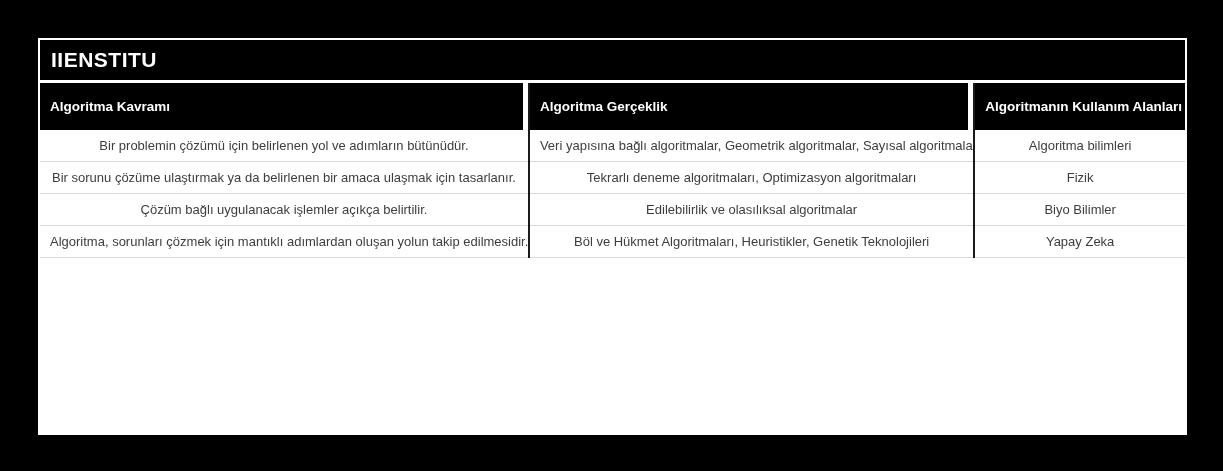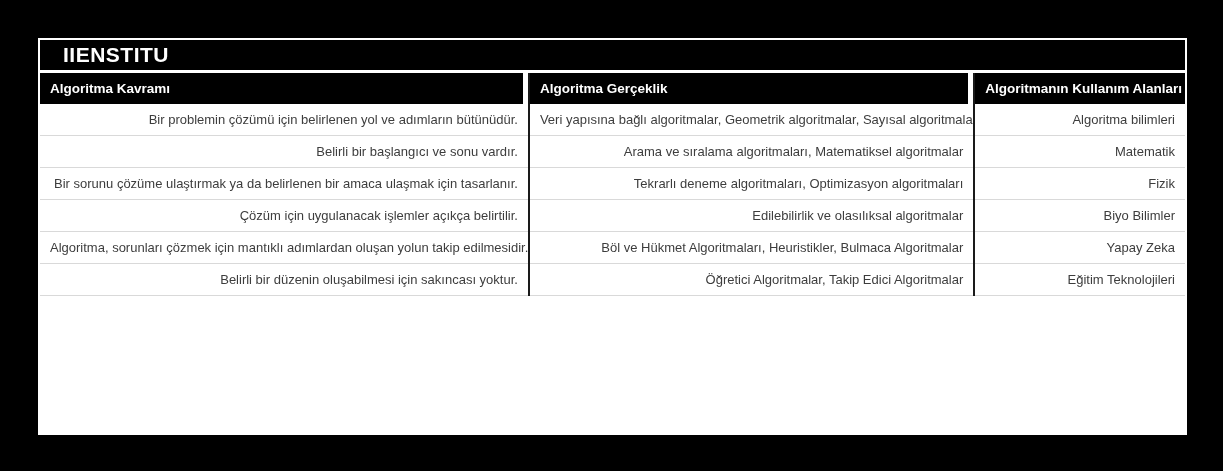--- a/index.html
+++ b/index.html
@@ -27,26 +27,26 @@
   .card {
     position: absolute;
     left: 38px;
     top: 38px;
     width: 1149px;
     height: 397px;
     background: var(--card-bg);
     padding: 2px;
   }
   .title-bar {
-    height: 30px;
+    height: 40px;
     background: var(--bar-bg);
     color: var(--bar-text);
     display: flex;
     align-items: center;
-    padding: 0 23px;
+    padding: 0 11px;
     margin-bottom: 3px;
   }
   .title-bar span {
     font-size: 21px;
     font-weight: bold;
     letter-spacing: 0.5px;
   }
   table {
     width: 100%;
     border-collapse: collapse;
@@ -55,40 +55,40 @@
   th:nth-child(1), td:nth-child(1) { width: 42.7%; }
   th:nth-child(2), td:nth-child(2) { width: 38.9%; }
   th:nth-child(3), td:nth-child(3) { width: 18.4%; }
   th {
     background: var(--bar-bg);
     color: var(--bar-text);
     font-size: 13.5px;
     font-weight: bold;
     text-align: left;
     height: 29px;
-    padding: 8px 10px;
+    padding: 16px 10px;
     white-space: nowrap;
     overflow: hidden;
   }
   th:nth-child(n+2), td:nth-child(n+2) {
     border-left: 2px solid var(--col-divider);
   }
   th:nth-child(1), th:nth-child(2) {
     box-shadow: inset -5px 0 0 var(--card-bg);
   }
   td {
     background: var(--card-bg);
     color: var(--cell-text);
     font-size: 13px;
     height: 31px;
     padding: 8px 10px;
     border-bottom: 1px solid var(--row-divider);
     white-space: nowrap;
     overflow: hidden;
-    text-align: right;
+    text-align: center;
     vertical-align: middle;
   }
 </style>
 </head>
 <body>
 
 <div class="card">
   <div class="title-bar">
     <span>IIENSTITU</span>
   </div>
@@ -100,39 +100,29 @@
           <th>Algoritmanın Kullanım Alanları</th>
         </tr>
     </thead>
     <tbody>
         <tr>
           <td>Bir problemin çözümü için belirlenen yol ve adımların bütünüdür.</td>
           <td>Veri yapısına bağlı algoritmalar, Geometrik algoritmalar, Sayısal algoritmalar</td>
           <td>Algoritma bilimleri</td>
         </tr>
         <tr>
-          <td>Belirli bir başlangıcı ve sonu vardır.</td>
-          <td>Arama ve sıralama algoritmaları, Matematiksel algoritmalar</td>
-          <td>Matematik</td>
-        </tr>
-        <tr>
           <td>Bir sorunu çözüme ulaştırmak ya da belirlenen bir amaca ulaşmak için tasarlanır.</td>
           <td>Tekrarlı deneme algoritmaları, Optimizasyon algoritmaları</td>
           <td>Fizik</td>
         </tr>
         <tr>
-          <td>Çözüm için uygulanacak işlemler açıkça belirtilir.</td>
+          <td>Çözüm bağlı uygulanacak işlemler açıkça belirtilir.</td>
           <td>Edilebilirlik ve olasılıksal algoritmalar</td>
           <td>Biyo Bilimler</td>
         </tr>
         <tr>
           <td>Algoritma, sorunları çözmek için mantıklı adımlardan oluşan yolun takip edilmesidir.</td>
-          <td>Böl ve Hükmet Algoritmaları, Heuristikler, Bulmaca Algoritmalar</td>
+          <td>Böl ve Hükmet Algoritmaları, Heuristikler, Genetik Teknolojileri</td>
           <td>Yapay Zeka</td>
-        </tr>
-        <tr>
-          <td>Belirli bir düzenin oluşabilmesi için sakıncası yoktur.</td>
-          <td>Öğretici Algoritmalar, Takip Edici Algoritmalar</td>
-          <td>Eğitim Teknolojileri</td>
         </tr>
       </tbody>
   </table>
 </div>
 
 </body></html>

